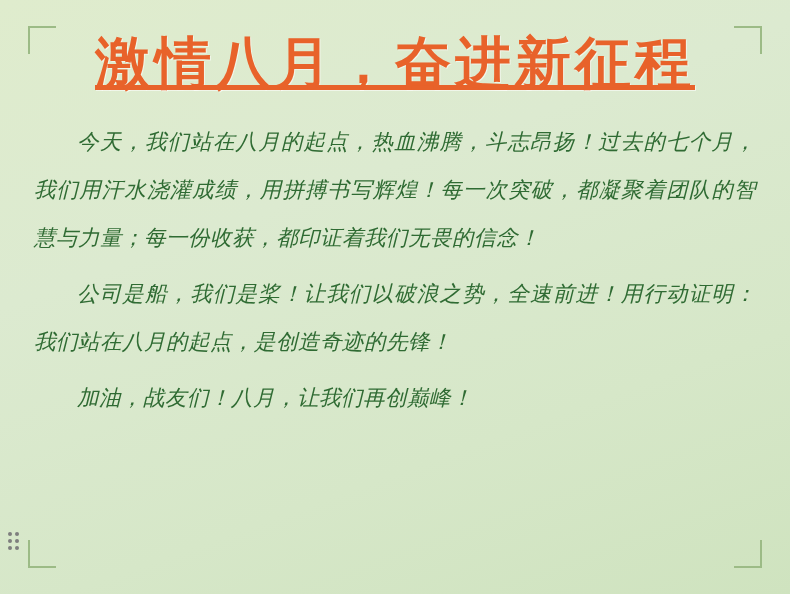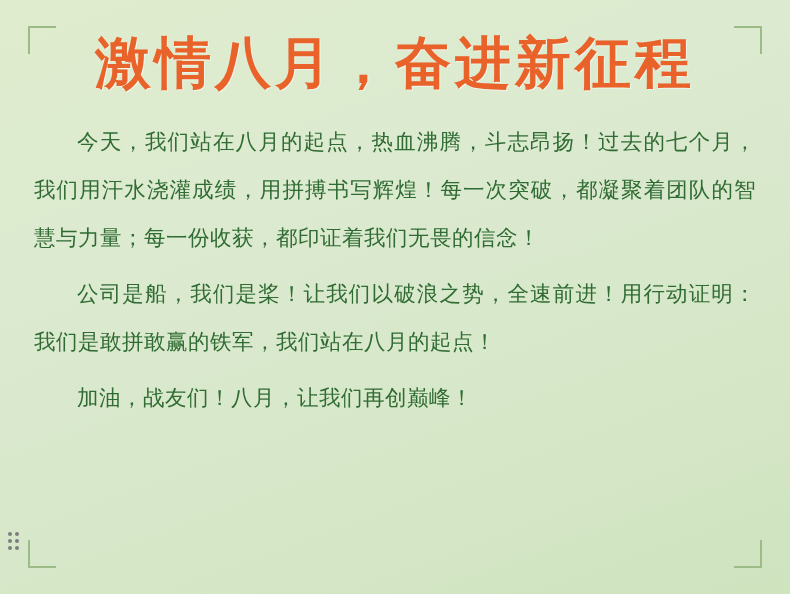--- a/index.html
+++ b/index.html
@@ -40,38 +40,40 @@
     left: 0;
     width: 790px;
     text-align: center;
     font-family: "Liberation Serif", serif;
     font-weight: bold;
     font-size: 56px;
     letter-spacing: 4px;
     color: #e8622a;
     text-shadow: 1px 1px 0 rgba(255,255,255,0.55);
     white-space: nowrap;
+    text-decoration: underline;
   }
 
   #body-text {
     position: absolute;
     top: 118px;
     left: 34px;
     width: 722px;
   }
   .para {
     font-family: "Liberation Serif", serif;
     font-size: 21.5px;
     line-height: 48px;
     color: #2f6b33;
     text-align: justify;
     text-justify: inter-ideograph;
     text-indent: 2em;
     margin: 0 0 8px 0;
     letter-spacing: 0.5px;
+    font-style: italic;
   }
 
   
   #drag-handle {
     position: absolute;
     left: 8px;
     bottom: 42px;
     width: 14px;
     height: 20px;
     display: grid;
@@ -95,21 +97,21 @@
 
   <div class="corner tl"></div>
   <div class="corner tr"></div>
   <div class="corner bl"></div>
   <div class="corner br"></div>
 
   <div id="title">激情八月，奋进新征程</div>
 
   <div id="body-text">
     <p class="para">今天，我们站在八月的起点，热血沸腾，斗志昂扬！过去的七个月，我们用汗水浇灌成绩，用拼搏书写辉煌！每一次突破，都凝聚着团队的智慧与力量；每一份收获，都印证着我们无畏的信念！</p>
-    <p class="para">公司是船，我们是桨！让我们以破浪之势，全速前进！用行动证明：我们是敢拼敢赢的铁军，我们站在八月的起点！</p>
+    <p class="para">公司是船，我们是桨！让我们以破浪之势，全速前进！用行动证明：我们站在八月的起点，是创造奇迹的先锋！</p>
     <p class="para">加油，战友们！八月，让我们再创巅峰！</p>
   </div>
 
   <div id="drag-handle">
     <span></span>
     <span></span>
     <span></span>
     <span></span>
     <span></span>
     <span></span>

